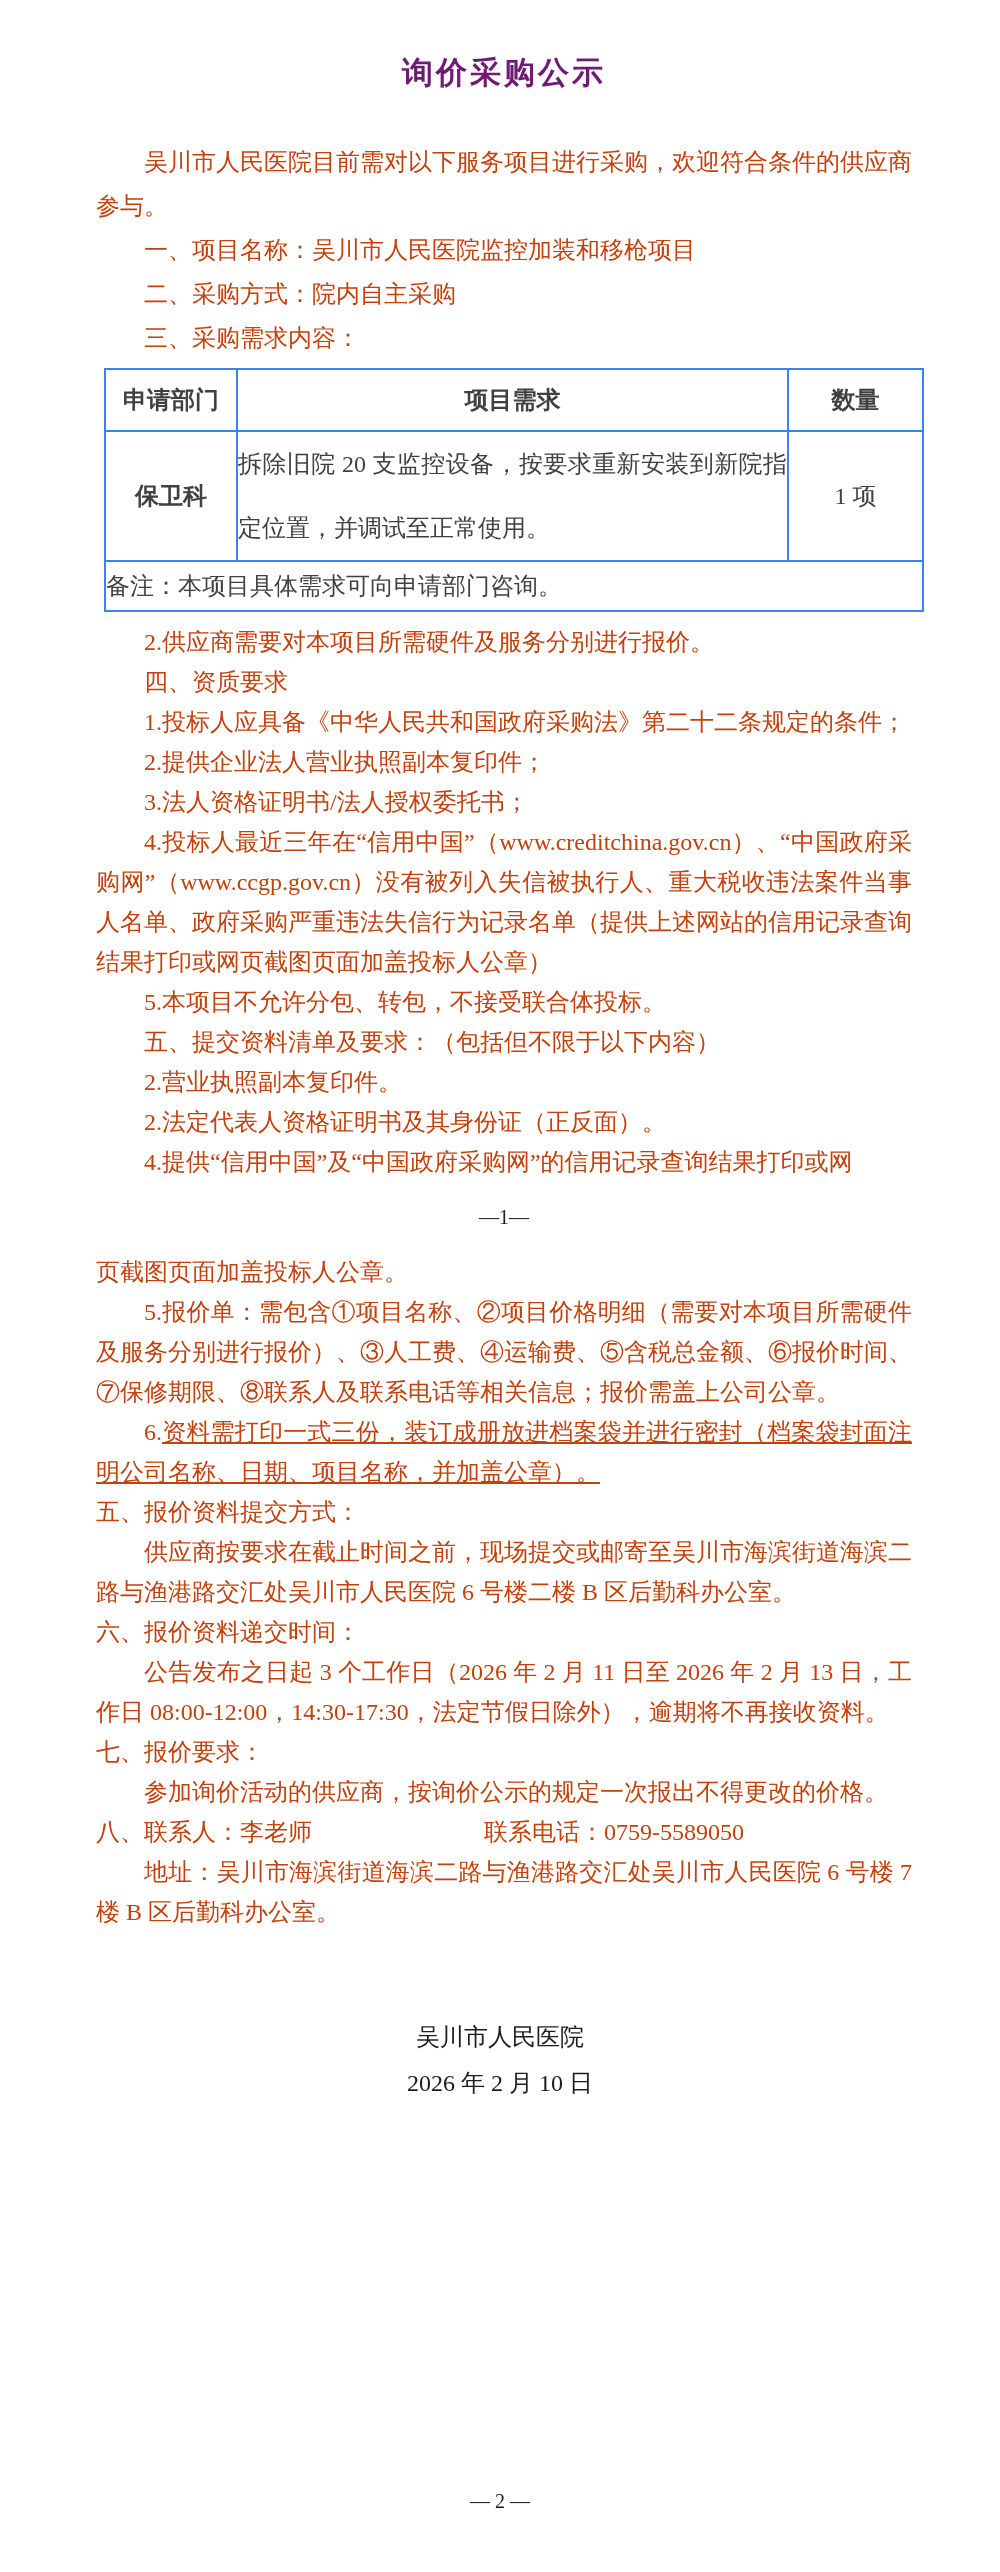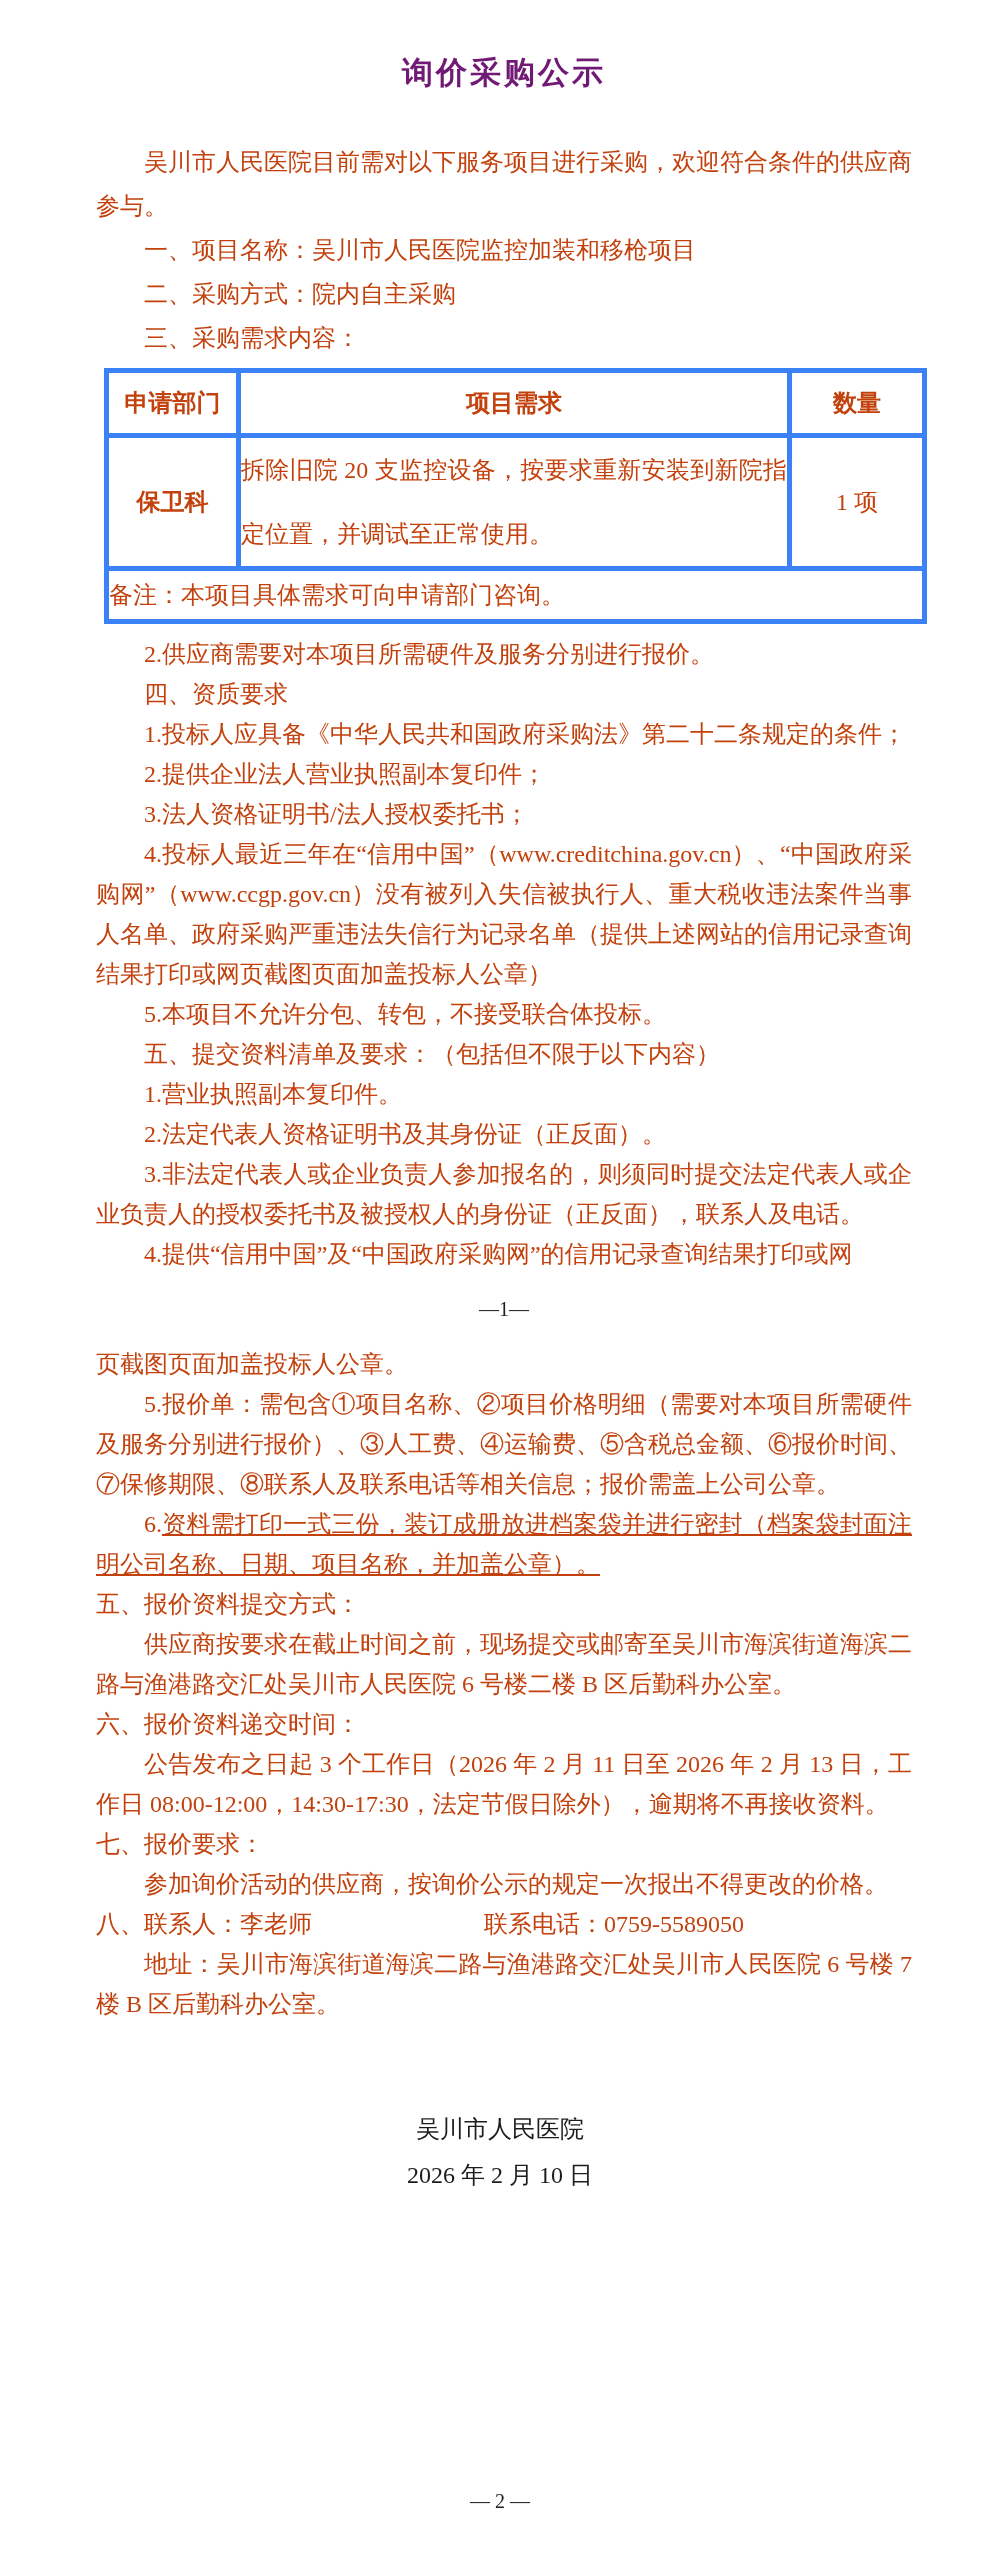--- a/index.html
+++ b/index.html
@@ -46,23 +46,23 @@
   }
   table.req-table {
     border-collapse: collapse;
     table-layout: fixed;
     width: 818px;
     margin: 8px 0 10px 8px;
     border: 2px solid #4c4c4c;
   }
   table.req-table th,
   table.req-table td {
-    border: 5px solid #3b82f6;
+    border: 2px solid #3b82f6;
     font-size: 24px;
-    color: #c2410c;
+    color: #404040;
     padding: 0;
   }
   table.req-table th {
     height: 60px;
     font-weight: bold;
     text-align: center;
     vertical-align: middle;
   }
   td.cell-center {
     text-align: center;
@@ -139,23 +139,22 @@
   <p class="line">2.供应商需要对本项目所需硬件及服务分别进行报价。</p>
 
   <p class="line">四、资质要求</p>
   <p class="line">1.投标人应具备《中华人民共和国政府采购法》第二十二条规定的条件；</p>
   <p class="line">2.提供企业法人营业执照副本复印件；</p>
   <p class="line">3.法人资格证明书/法人授权委托书；</p>
   <p class="line">4.投标人最近三年在“信用中国”（www.creditchina.gov.cn）、“中国政府采购网”（www.ccgp.gov.cn）没有被列入失信被执行人、重大税收违法案件当事人名单、政府采购严重违法失信行为记录名单（提供上述网站的信用记录查询结果打印或网页截图页面加盖投标人公章）</p>
   <p class="line">5.本项目不允许分包、转包，不接受联合体投标。</p>
 
   <p class="line">五、提交资料清单及要求：（包括但不限于以下内容）</p>
-  <p class="line">1.营业执照副本复印件。</p>
+  <p class="line">2.营业执照副本复印件。</p>
   <p class="line">2.法定代表人资格证明书及其身份证（正反面）。</p>
-  <p class="line">3.非法定代表人或企业负责人参加报名的，则须同时提交法定代表人或企业负责人的授权委托书及被授权人的身份证（正反面），联系人及电话。</p>
   <p class="line">4.提供“信用中国”及“中国政府采购网”的信用记录查询结果打印或网</p>
   <p class="page-marker">—1—</p>
   <p class="line no-indent">页截图页面加盖投标人公章。</p>
   <p class="line">5.报价单：需包含①项目名称、②项目价格明细（需要对本项目所需硬件及服务分别进行报价）、③人工费、④运输费、⑤含税总金额、⑥报价时间、⑦保修期限、⑧联系人及联系电话等相关信息；报价需盖上公司公章。</p>
   <p class="line"><span>6.</span><span class="u">资料需打印一式三份，装订成册放进档案袋并进行密封（档案袋封面注明公司名称、日期、项目名称，并加盖公章）。</span></p>
 
   <p class="line no-indent">五、报价资料提交方式：</p>
   <p class="line">供应商按要求在截止时间之前，现场提交或邮寄至吴川市海滨街道海滨二路与渔港路交汇处吴川市人民医院 6 号楼二楼 B 区后勤科办公室。</p>
 
   <p class="line no-indent">六、报价资料递交时间：</p>

